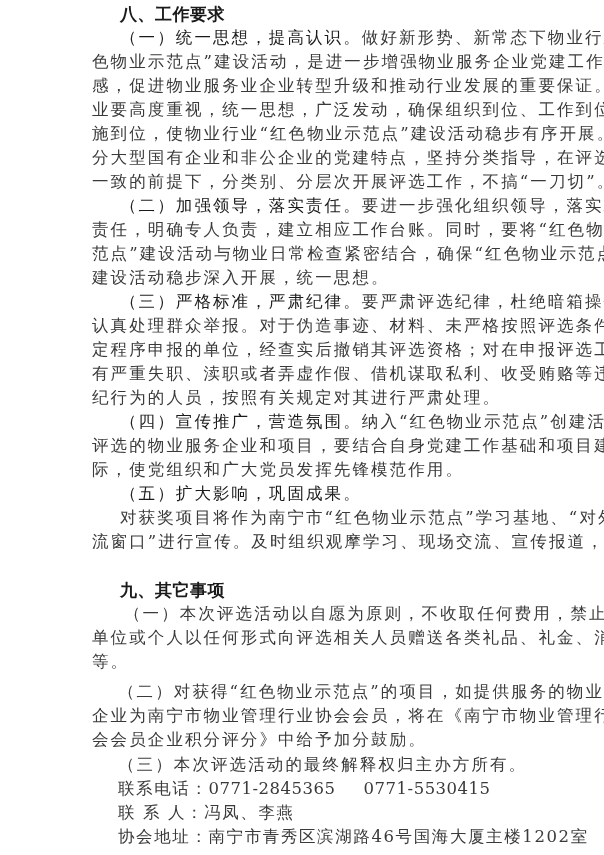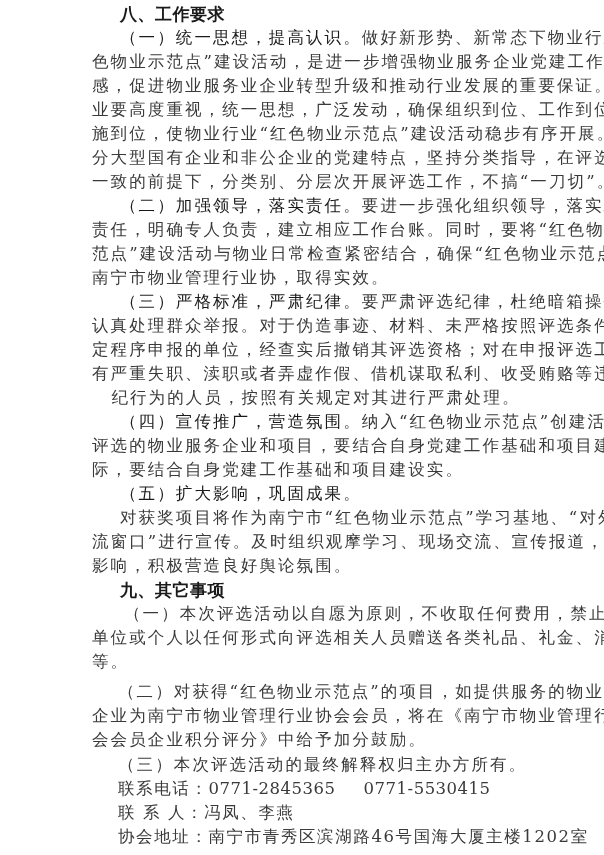--- a/index.html
+++ b/index.html
@@ -25,36 +25,35 @@
   <div class="line justify" style="top:50px;">色物业示范点”建设活动，是进一步增强物业服务企业党建工作责任</div>
   <div class="line justify" style="top:74px;">感，促进物业服务业企业转型升级和推动行业发展的重要保证。各企</div>
   <div class="line justify" style="top:98px;">业要高度重视，统一思想，广泛发动，确保组织到位、工作到位、措</div>
   <div class="line justify" style="top:122px;">施到位，使物业行业“红色物业示范点”建设活动稳步有序开展。区</div>
   <div class="line justify" style="top:146px;">分大型国有企业和非公企业的党建特点，坚持分类指导，在评选标准</div>
   <div class="line" style="top:170px;">一致的前提下，分类别、分层次开展评选工作，不搞“一刀切”。</div>
 
   <div class="line justify" style="top:194px;left:120px;width:420px;"><span class="lead">（二）加强领导，落实责任。</span><span>要进一步强化组织领导，落实工作</span></div>
   <div class="line justify" style="top:218px;">责任，明确专人负责，建立相应工作台账。同时，要将“红色物业示</div>
   <div class="line justify" style="top:242px;">范点”建设活动与物业日常检查紧密结合，确保“红色物业示范点”</div>
-  <div class="line" style="top:266px;">南宁市物业管理行业协，取得实效。</div>
+  <div class="line" style="top:266px;">建设活动稳步深入开展，统一思想。</div>
 
   <div class="line justify" style="top:290px;left:120px;width:420px;"><span class="lead">（三）严格标准，严肃纪律。</span><span>要严肃评选纪律，杜绝暗箱操作，</span></div>
   <div class="line justify" style="top:314px;">认真处理群众举报。对于伪造事迹、材料、未严格按照评选条件和规</div>
   <div class="line justify" style="top:338px;">定程序申报的单位，经查实后撤销其评选资格；对在申报评选工作中</div>
   <div class="line justify" style="top:362px;">有严重失职、渎职或者弄虚作假、借机谋取私利、收受贿赂等违法违</div>
-  <div class="line" style="top:386px;text-align:center;">纪行为的人员，按照有关规定对其进行严肃处理。</div>
+  <div class="line" style="top:386px;">纪行为的人员，按照有关规定对其进行严肃处理。</div>
 
   <div class="line justify" style="top:410px;left:120px;width:420px;"><span class="lead">（四）宣传推广，营造氛围。</span><span>纳入“红色物业示范点”创建活动</span></div>
   <div class="line justify" style="top:434px;">评选的物业服务企业和项目，要结合自身党建工作基础和项目建设实</div>
-  <div class="line" style="top:458px;">际，要结合自身党建工作基础和项目建设实。</div>
+  <div class="line" style="top:458px;">际，使党组织和广大党员发挥先锋模范作用。</div>
 
   <div class="line lead" style="top:482px;left:120px;">（五）扩大影响，巩固成果。</div>
   <div class="line justify" style="top:506px;left:120px;width:420px;">对获奖项目将作为南宁市“红色物业示范点”学习基地、“对外交</div>
   <div class="line justify" style="top:530px;">流窗口”进行宣传。及时组织观摩学习、现场交流、宣传报道，扩大</div>
-  <div class="line" style="top:554px;">影响，积极营造良好舆论氛围。</div>
 
   <div class="line h" style="top:578px;left:120px;">九、其它事项</div>
 
   <div class="line justify" style="top:602px;left:124px;width:416px;">（一）本次评选活动以自愿为原则，不收取任何费用，禁止任何</div>
   <div class="line justify" style="top:626px;">单位或个人以任何形式向评选相关人员赠送各类礼品、礼金、消费卡</div>
   <div class="line" style="top:650px;">等。</div>
 
   <div class="line justify" style="top:680px;left:118px;width:422px;">（二）对获得“红色物业示范点”的项目，如提供服务的物业服务</div>
   <div class="line justify" style="top:704px;">企业为南宁市物业管理行业协会会员，将在《南宁市物业管理行业协</div>
   <div class="line" style="top:728px;">会会员企业积分评分》中给予加分鼓励。</div>

